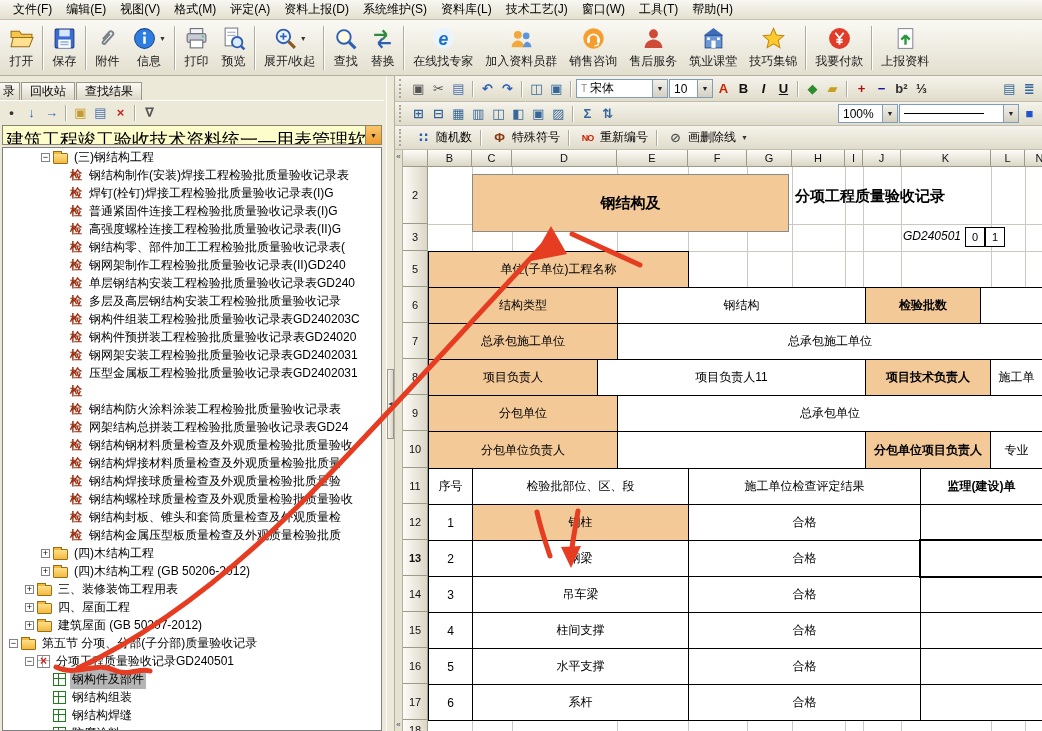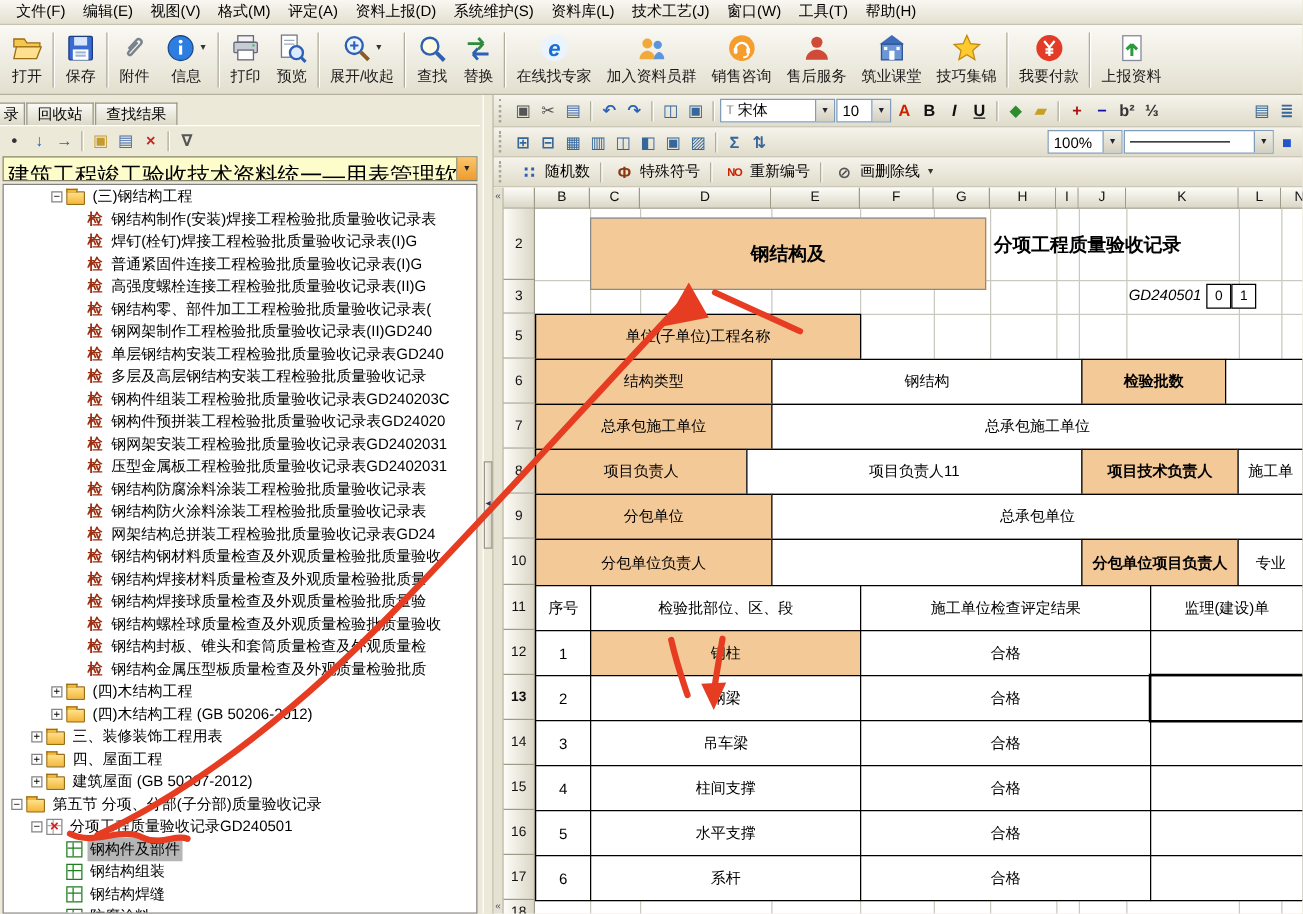--- a/index.html
+++ b/index.html
@@ -375,21 +375,20 @@
           <div class="trow">
             <span class="tind" style="width: 54px;"></span>
             <span class="texp-ph"></span>
             <span class="ticon ic-check">检</span>
             <span class="tlabel">压型金属板工程检验批质量验收记录表GD2402031</span>
           </div>
           <div class="trow">
             <span class="tind" style="width: 54px;"></span>
             <span class="texp-ph"></span>
             <span class="ticon ic-check">检</span>
-            <span class="tlabel">钢结构防腐涂料涂装工程检验批质量验收记录表</span>
           </div>
           <div class="trow">
             <span class="tind" style="width: 54px;"></span>
             <span class="texp-ph"></span>
             <span class="ticon ic-check">检</span>
             <span class="tlabel">钢结构防火涂料涂装工程检验批质量验收记录表</span>
           </div>
           <div class="trow">
             <span class="tind" style="width: 54px;"></span>
             <span class="texp-ph"></span>
@@ -676,21 +675,21 @@
           <div class="fcell" style="left: 595px; top: 209px; width: 53px; height: 37px;">施工单</div>
           <div class="fcell peach" style="left: 33px; top: 245px; width: 190px; height: 37px;">分包单位</div>
           <div class="fcell" style="left: 222px; top: 245px; width: 426px; height: 37px;">总承包单位</div>
           <div class="fcell peach" style="left: 33px; top: 281px; width: 190px; height: 38px;">分包单位负责人</div>
           <div class="fcell" style="left: 222px; top: 281px; width: 249px; height: 38px;"></div>
           <div class="fcell peach bold" style="left: 470px; top: 281px; width: 126px; height: 38px;">分包单位项目负责人</div>
           <div class="fcell" style="left: 595px; top: 281px; width: 53px; height: 38px;">专业</div>
           <div class="fcell" style="left: 33px; top: 318px; width: 45px; height: 37px;">序号</div>
           <div class="fcell" style="left: 77px; top: 318px; width: 217px; height: 37px;">检验批部位、区、段</div>
           <div class="fcell" style="left: 293px; top: 318px; width: 233px; height: 37px;">施工单位检查评定结果</div>
-          <div class="fcell" style="left: 525px; top: 318px; width: 123px; height: 37px;">监理(建设)单</div>
+          <div class="fcell" style="left: 525px; top: 318px; width: 123px; height: 37px; font-weight: bold;">监理(建设)单</div>
           <div class="fcell" style="left: 33px; top: 354px; width: 45px; height: 37px;">1</div>
           <div class="fcell peach" style="left: 77px; top: 354px; width: 217px; height: 37px;">钢柱</div>
           <div class="fcell" style="left: 293px; top: 354px; width: 233px; height: 37px;">合格</div>
           <div class="fcell" style="left: 525px; top: 354px; width: 123px; height: 37px;"></div>
           <div class="fcell" style="left: 33px; top: 390px; width: 45px; height: 37px;">2</div>
           <div class="fcell" style="left: 77px; top: 390px; width: 217px; height: 37px;">钢梁</div>
           <div class="fcell" style="left: 293px; top: 390px; width: 233px; height: 37px;">合格</div>
           <div class="fcell" style="left: 525px; top: 390px; width: 123px; height: 37px;"></div>
           <div class="fcell" style="left: 33px; top: 426px; width: 45px; height: 37px;">3</div>
           <div class="fcell" style="left: 77px; top: 426px; width: 217px; height: 37px;">吊车梁</div>

